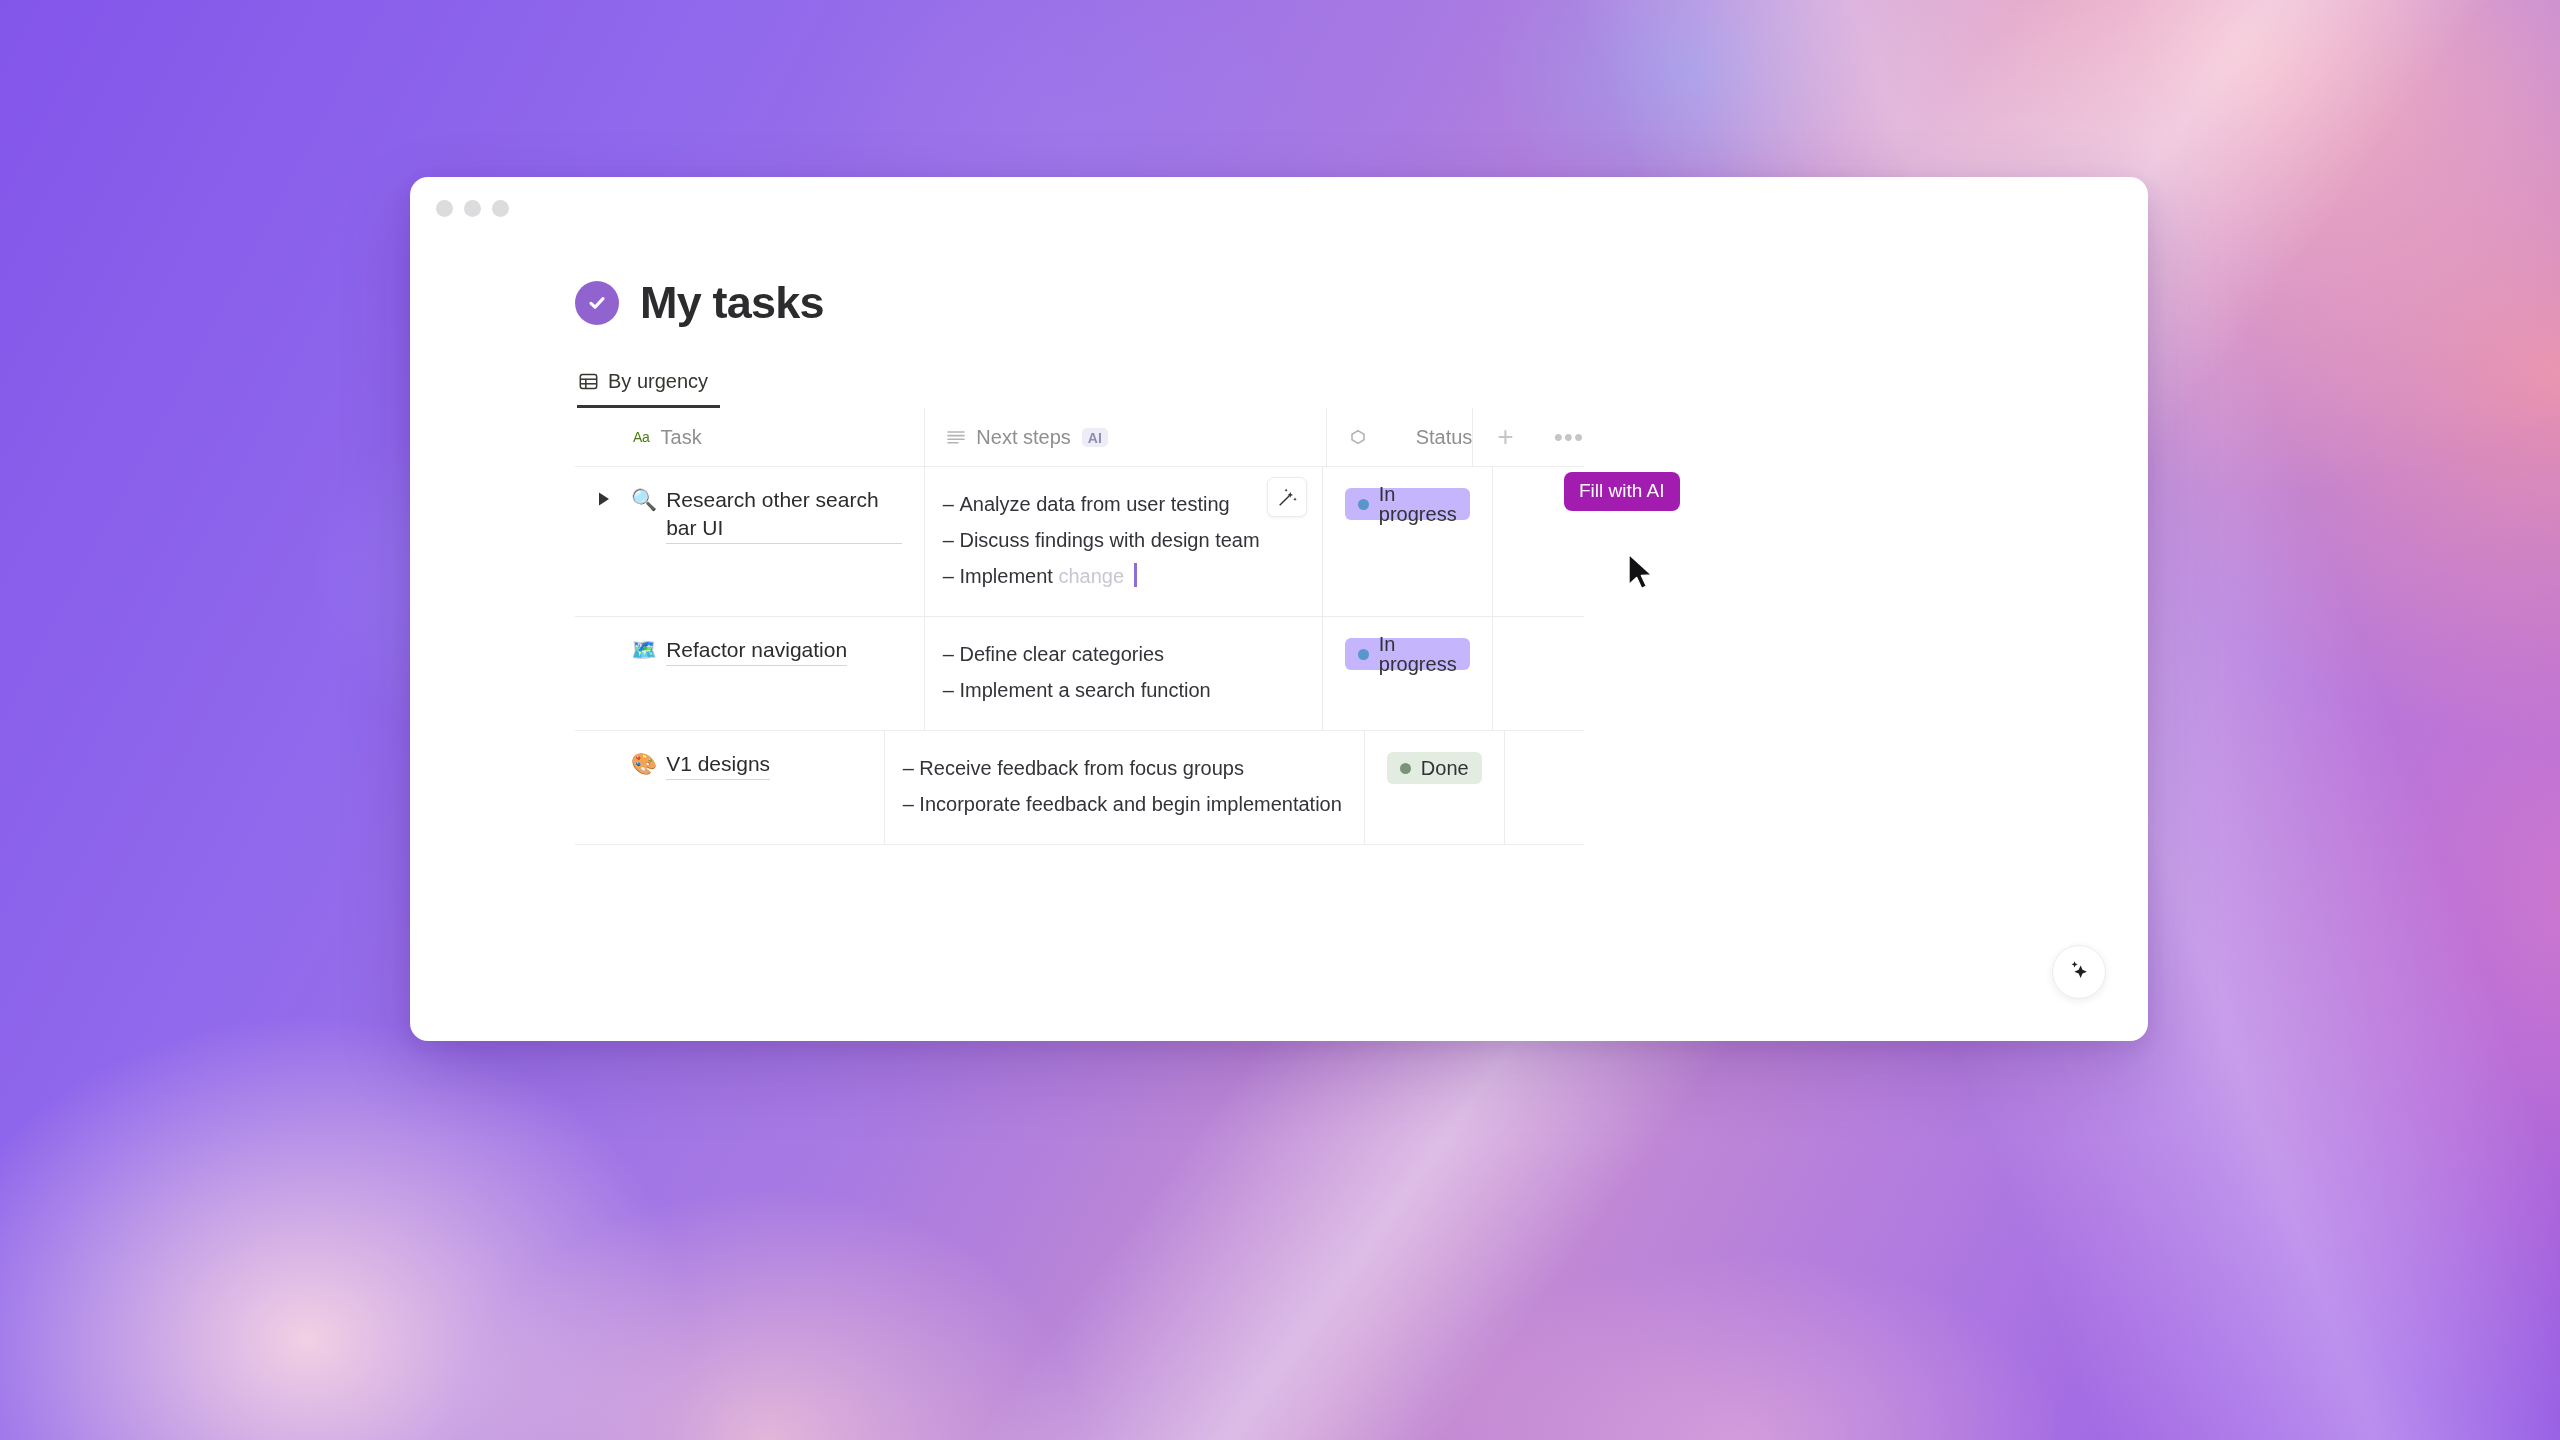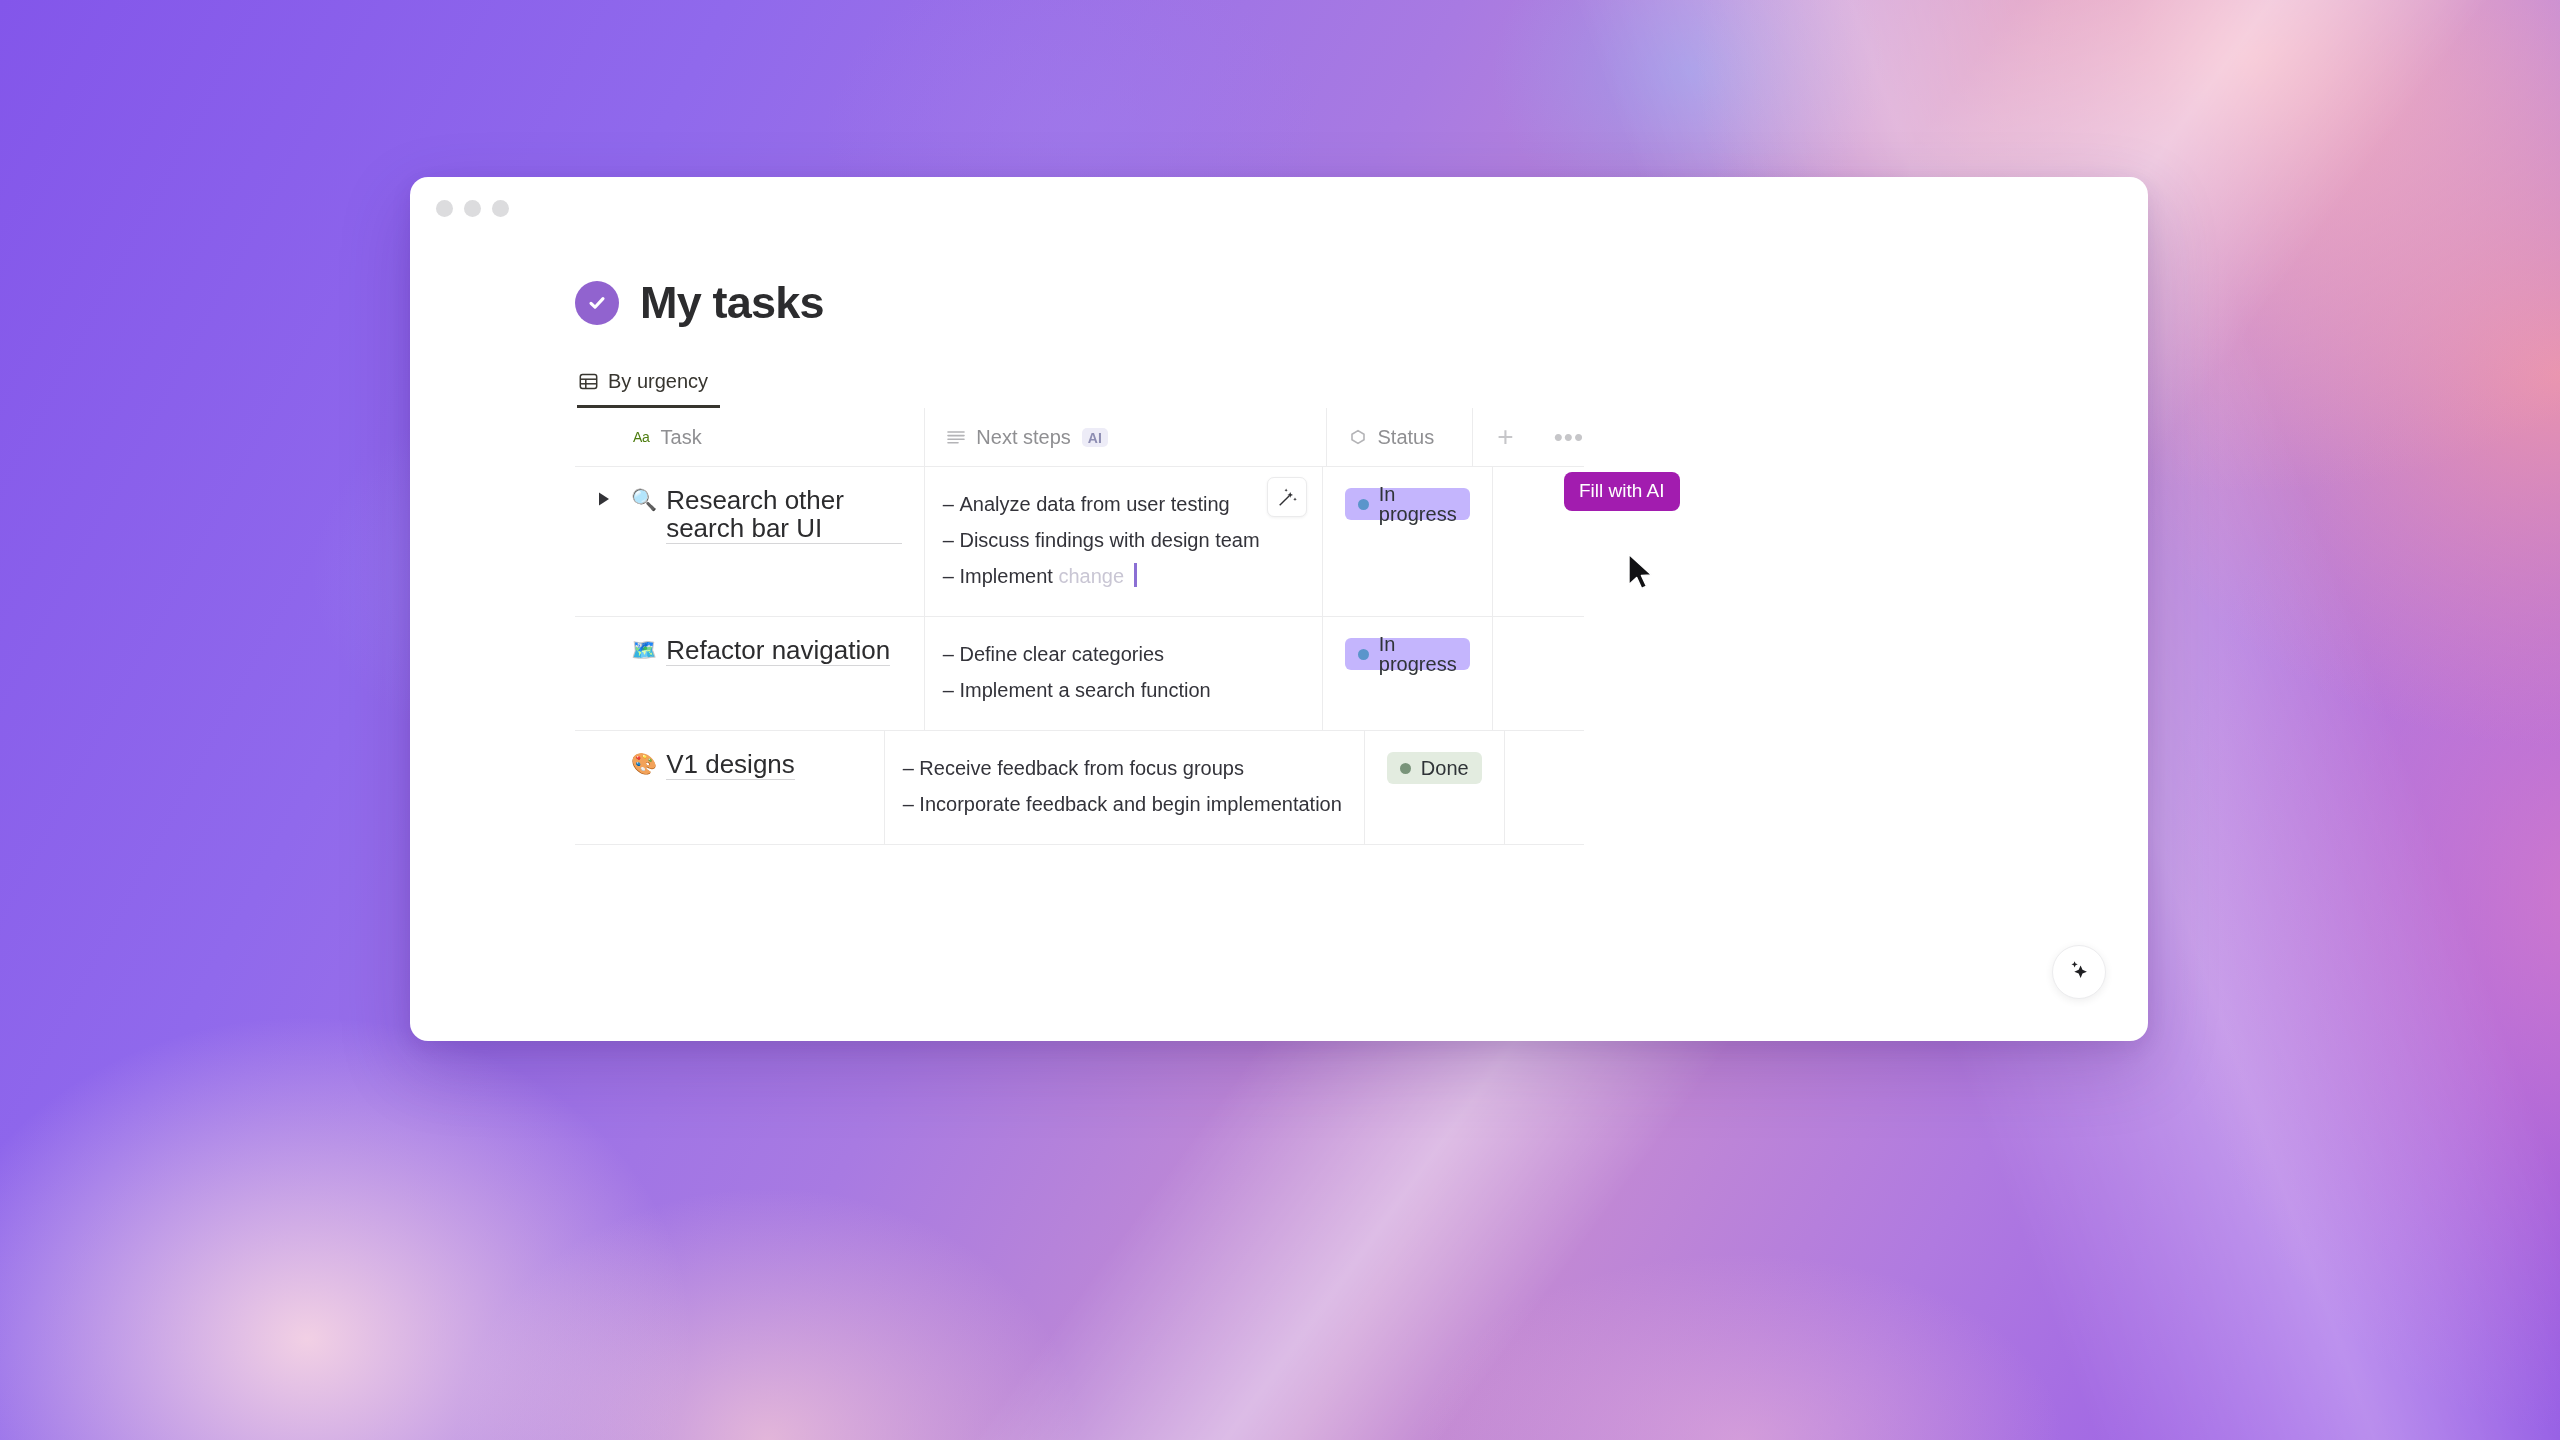--- a/index.html
+++ b/index.html
@@ -129,21 +129,21 @@
   }
   .thead {
     border-bottom: 1px solid #ececed;
   }
   .cell {
     padding: 0;
     position: relative;
   }
   .c-task   { width: 512px; border-right: 1px solid #ececed; }
   .c-steps  { width: 588px; border-right: 1px solid #ececed; }
-  .c-status { width: 208px; border-right: 1px solid #ececed; }
+  .c-status { width: 208px; border-right: 1px solid #ececed; justify-content: space-between; }
   .c-extra  { width: 140px; }
 
   .thead .cell {
     height: 58px;
     display: flex;
     align-items: center;
     gap: 11px;
     padding-left: 22px;
     font-size: 20px;
     color: #8f8f92;
@@ -184,21 +184,21 @@
     display: flex;
     justify-content: flex-start;
   }
   .task-emoji {
     font-size: 21px;
     line-height: 28px;
     margin-right: 9px;
     flex: none;
   }
   .task-name {
-    font-size: 26px;
+    font-size: 21px;
     color: #2c2c2e;
     line-height: 28px;
     border-bottom: 1px solid #d6d6d8;
     padding-bottom: 1px;
   }
 
   .tbody .c-steps {
     padding: 19px 22px 22px 18px;
     position: relative;
   }

